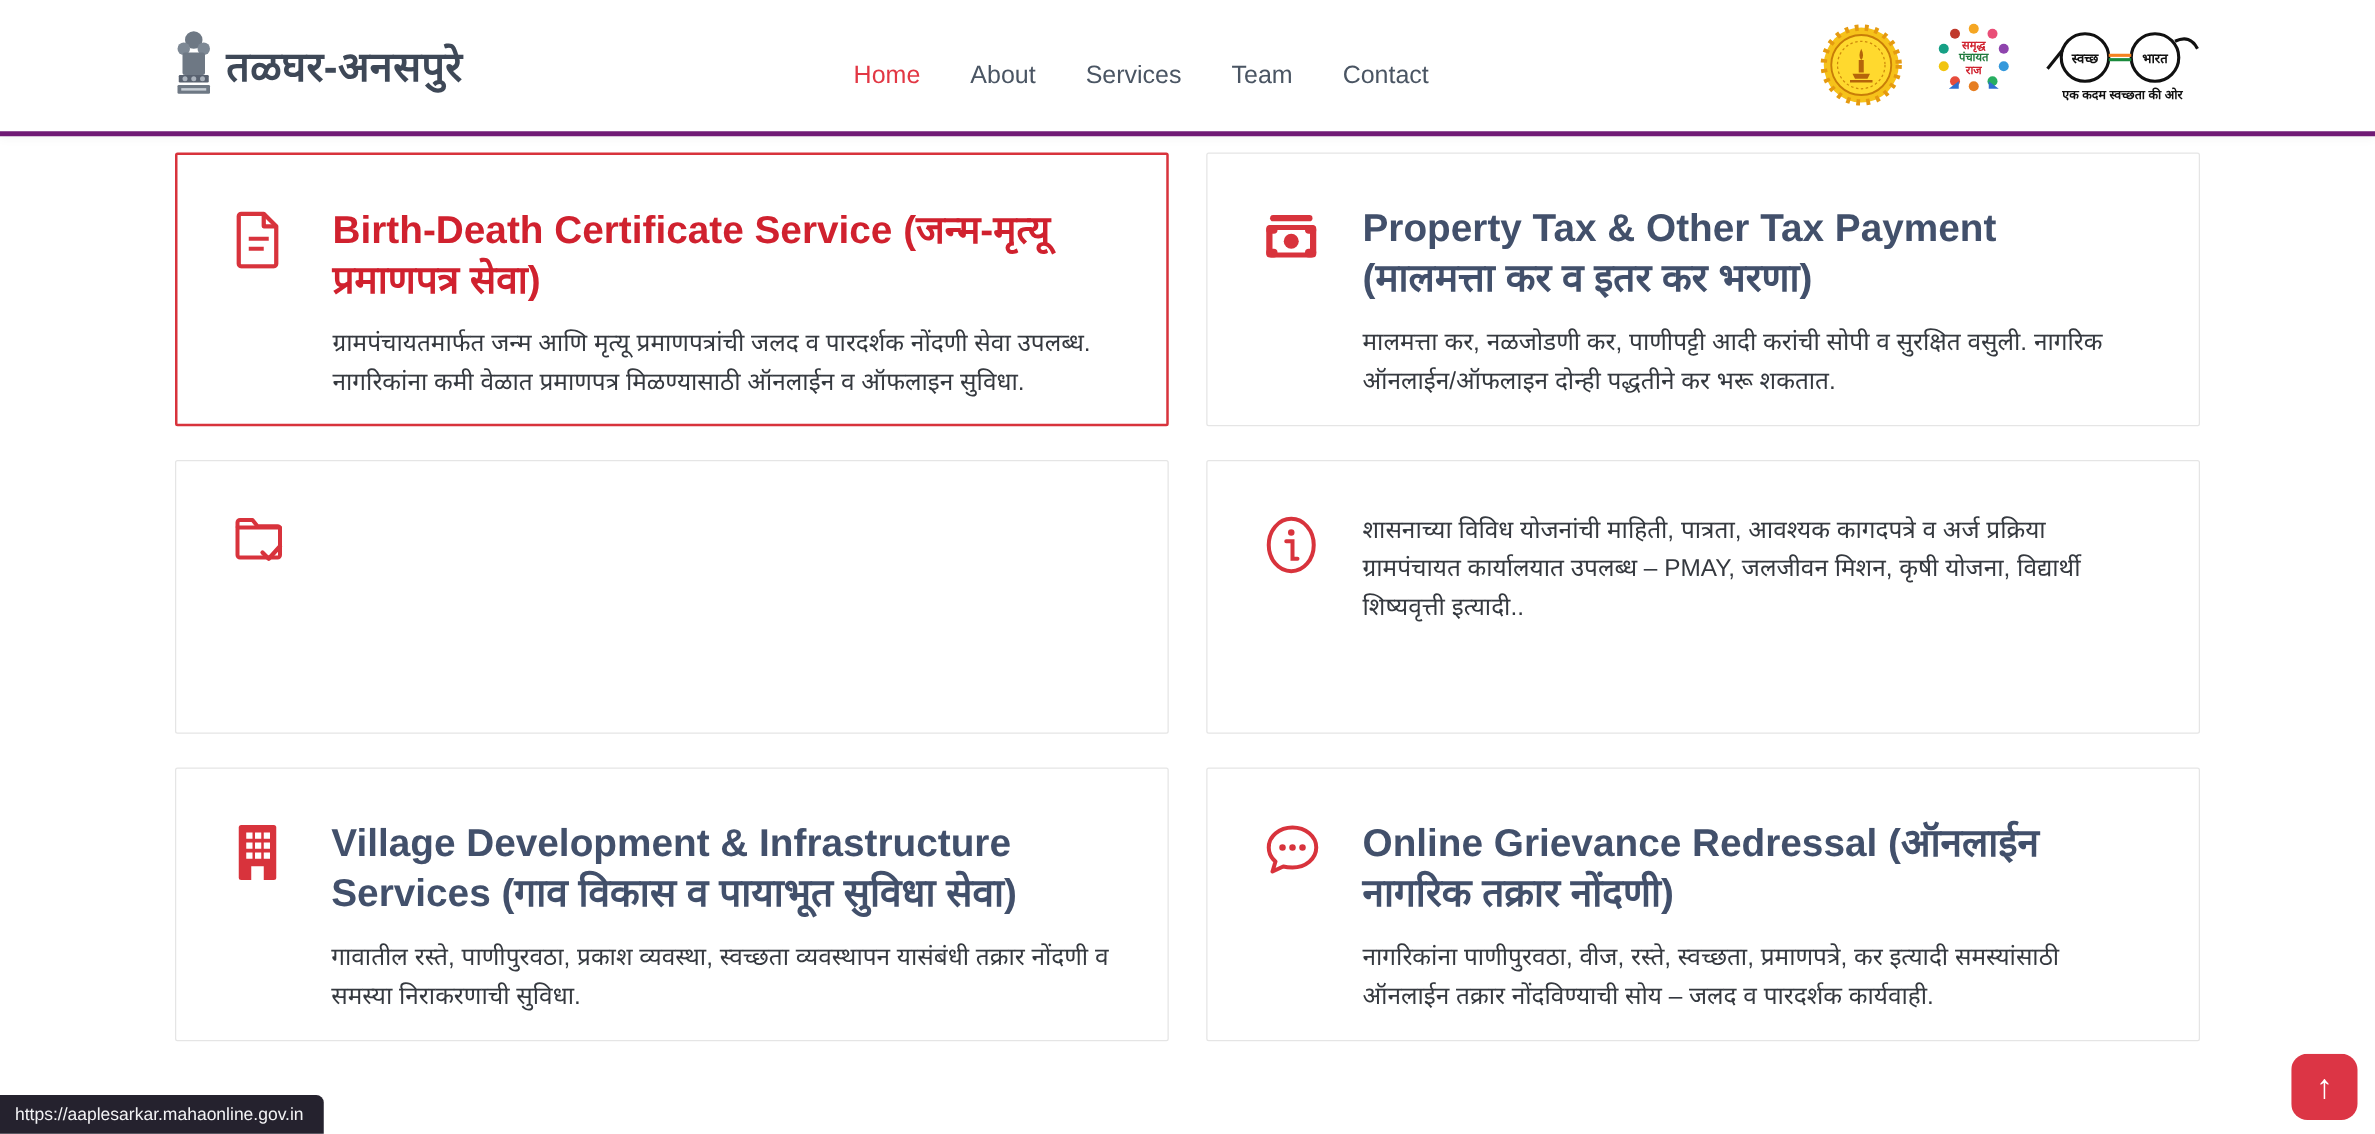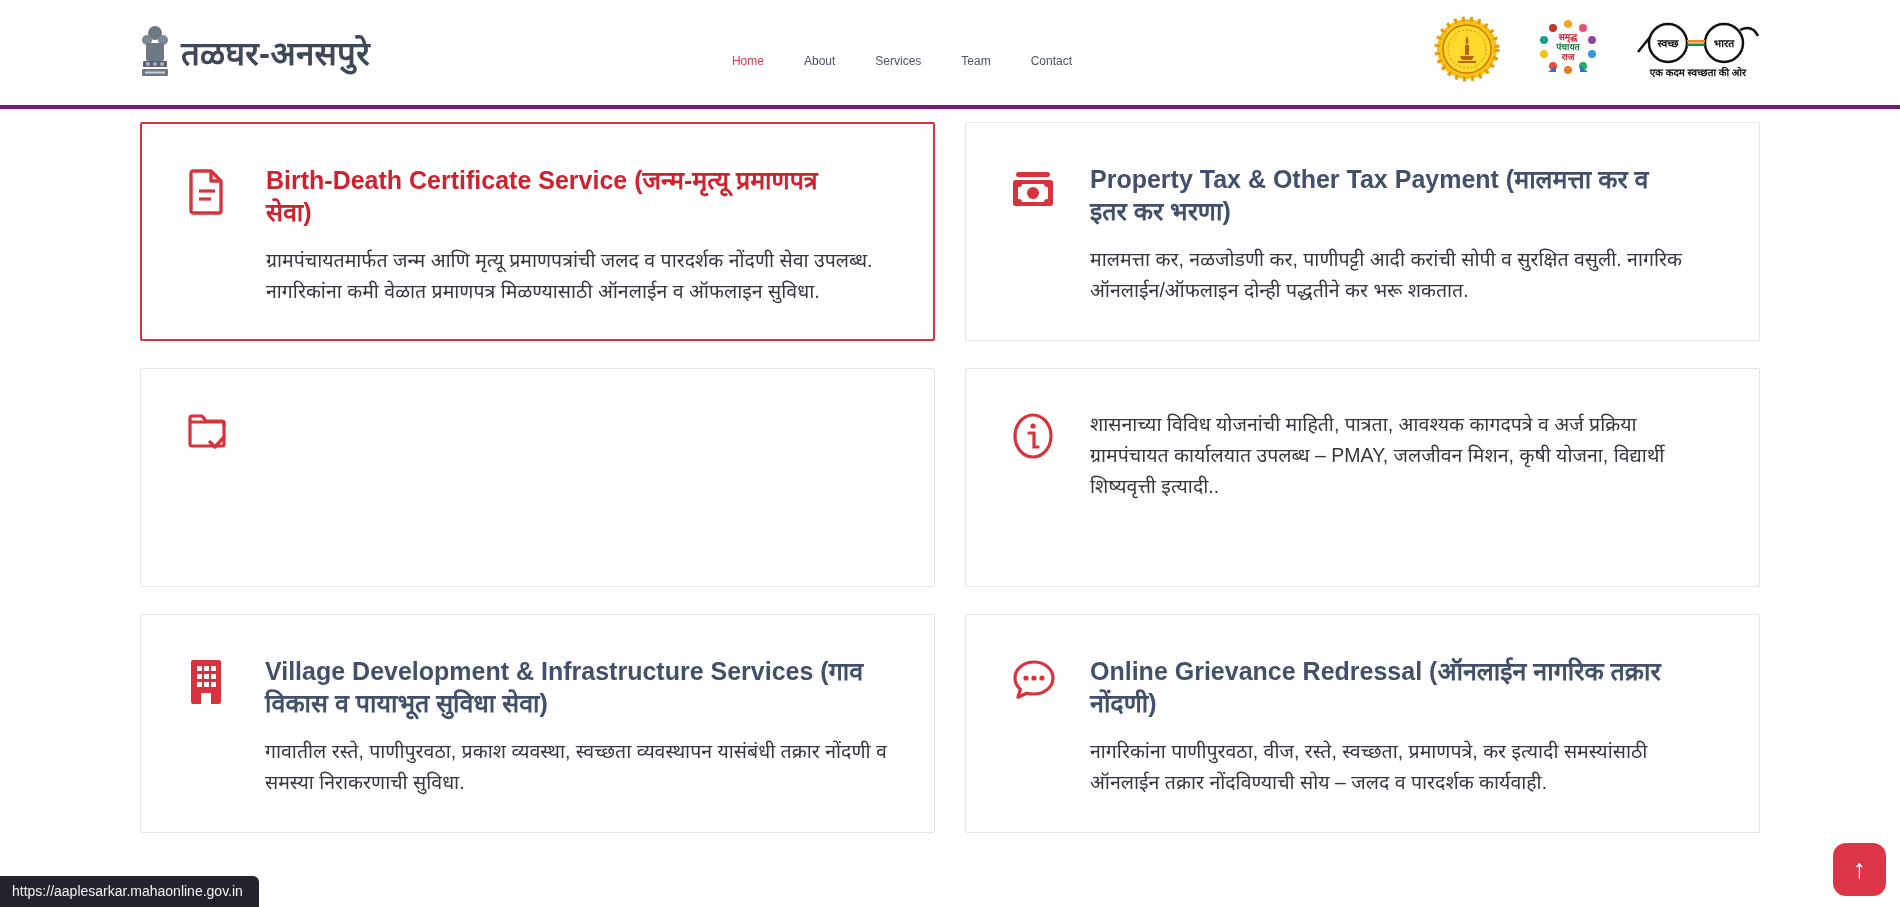--- a/index.html
+++ b/index.html
@@ -25,28 +25,28 @@
   .brand { display: flex; align-items: center; gap: 11px; cursor: pointer; }
   .brand-title {
     font-size: 33px;
     font-weight: 700;
     color: #3e4857;
     letter-spacing: 0.3px;
     white-space: nowrap;
   }
   nav { display: flex; align-items: center; gap: 40px; }
   nav a {
-    font-size: 12px;
+    font-size: 20px;
     color: #4a5563;
     text-decoration: none;
     cursor: pointer;
     margin-top: 16px;
   }
   nav a.active { color: #e23744; }
-  .header-logos { display: flex; align-items: flex-start; gap: 34px; }
+  .header-logos { display: flex; align-items: flex-end; gap: 23px; }
 
   
   main {
     padding: 13px 140px 0 140px;
   }
   .grid {
     display: grid;
     grid-template-columns: 1fr 1fr;
     column-gap: 30px;
     row-gap: 27px;
@@ -58,21 +58,21 @@
     border-radius: 2px;
     padding: 40px 45px 0 45px;
     display: flex;
     gap: 37px;
     cursor: pointer;
   }
   .card.highlight { border: 2px solid #d8333c; }
   .icon-box { width: 42px; flex: 0 0 42px; padding-top: 3px; }
   .card h3 {
     margin: 0 0 17px 0;
-    font-size: 25px;
+    font-size: 31px;
     line-height: 1.28;
     font-weight: 700;
     color: #42506b;
     max-width: 600px;
   }
   .card.highlight h3 { color: #d0212e; }
   .card p {
     margin: 0;
     font-size: 19.5px;
     line-height: 1.58;

